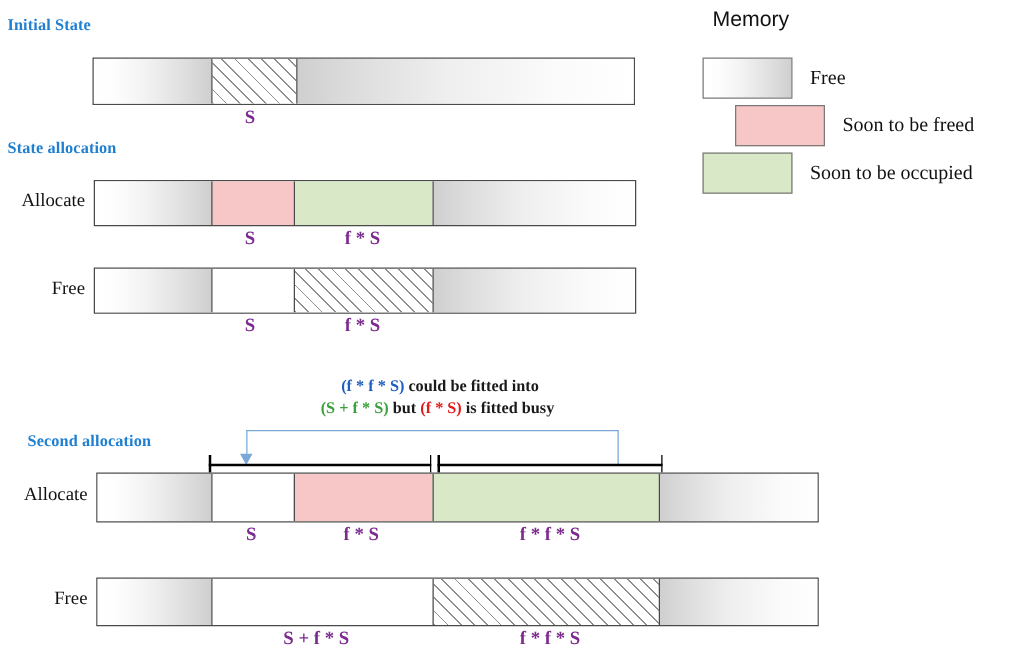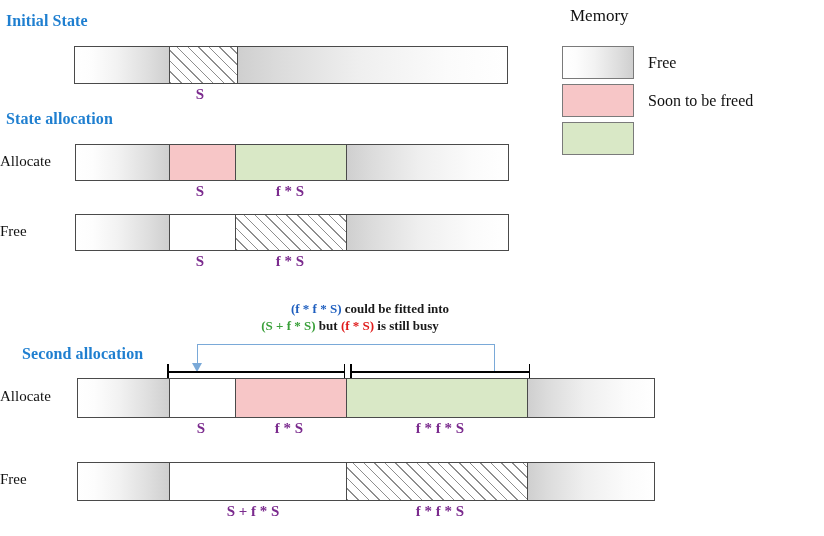--- a/index.html
+++ b/index.html
@@ -13,32 +13,33 @@
     position: relative;
     font-family: "Liberation Serif", "DejaVu Serif", serif;
     overflow: hidden;
   }
   .abs { position: absolute; }
 
   
   .section-head {
     color: #1f7fd0;
     font-family: "Liberation Serif", "DejaVu Serif", serif;
-    font-size: 16px;
+    font-size: 13px;
     font-weight: 600;
     letter-spacing: .1px;
     white-space: nowrap;
   }
 
   
   .row-label {
     color: #111111;
     font-family: "Liberation Serif", "DejaVu Serif", serif;
     font-size: 15px;
     white-space: nowrap;
+    text-align: right;
   }
 
   
   .bar {
     box-sizing: border-box;
     border: 1.3px solid #4a4a4a;
     background: #ffffff;
     display: flex;
     overflow: hidden;
   }
@@ -72,21 +73,21 @@
     font-weight: bold;
     white-space: nowrap;
     text-align: center;
     transform: translateX(-50%);
   }
 
   
   .legend-title {
     color: #111111;
     font-size: 17px;
-    font-family: Liberation Serif, serif;
+    font-family: Liberation Sans, sans-serif;
     white-space: nowrap;
   }
   .legend-row { display: flex; align-items: center; }
   .legend-swatch {
     width: 72px;
     height: 33px;
     box-sizing: border-box;
     border: 1.3px solid #7a7a7a;
     margin-right: 14px;
     flex: 0 0 auto;
@@ -164,25 +165,25 @@
 
 <div class="abs bar" style="left:75px; top:214px; width:434px; height:37px;">
   <div class="seg seg-free-left" style="width:93px;"></div>
   <div class="seg seg-white" style="width:66px;"></div>
   <div class="seg seg-hatch" style="width:111px;"></div>
   <div class="seg seg-free-right" style="flex:1;"></div>
 </div>
 <div class="abs size-label" style="left:200px; top:253px;">S</div>
 <div class="abs size-label" style="left:290px; top:253px;">f * S</div>
 
-<div class="abs annot" style="left:370px; top:301px;">
+<div class="abs annot" style="left:352px; top:301px;">
   <span class="t-blue">(f * f * S)</span><span> could be fitted into</span>
 </div>
 <div class="abs annot" style="left:350px; top:318px;">
-  <span class="t-green">(S + f * S)</span><span> but </span><span class="t-red">(f * S)</span><span> is still busy</span>
+  <span class="t-green">(S + f * S)</span><span> but </span><span class="t-red">(f * S)</span><span> is fitted busy</span>
 </div>
 
 <div class="callout-line" style="left:197px; top:344px; width:298px; height:1.4px;"></div>
 <div class="callout-line" style="left:493.6px; top:344px; width:1.4px; height:28px;"></div>
 <div class="callout-line" style="left:196.5px; top:344px; width:1.4px; height:21px;"></div>
 <div class="callout-arrow" style="left:192px; top:363px;"></div>
 
 <div class="brk-line" style="left:167px; top:371px; width:178px;"></div>
 <div class="brk-tick" style="left:167px; top:364px; height:15px;"></div>
 <div class="brk-tick" style="left:343.5px; top:364px; height:15px;"></div>
@@ -215,20 +216,21 @@
 <div class="abs size-label" style="left:253px; top:503px;">S + f * S</div>
 <div class="abs size-label" style="left:440px; top:503px;">f * f * S</div>
 
 <div class="abs legend-title" style="left:570px; top:6px;">Memory</div>
 
 <div class="abs" style="left:562px; top:46px;">
   <div class="legend-row" style="margin-bottom:5px;">
     <div class="legend-swatch seg-free-left"></div>
     <div class="legend-text">Free</div>
   </div>
-  <div class="legend-row" style="margin-bottom:5px;">
+  <div class="legend-row" style="margin-bottom:5px;margin-left:26px;">
     <div class="legend-swatch seg-pink"></div>
     <div class="legend-text">Soon to be freed</div>
   </div>
   <div class="legend-row">
     <div class="legend-swatch seg-green"></div>
+    <div class="legend-text">Soon to be occupied</div>
   </div>
 </div>
 
 </body></html>

